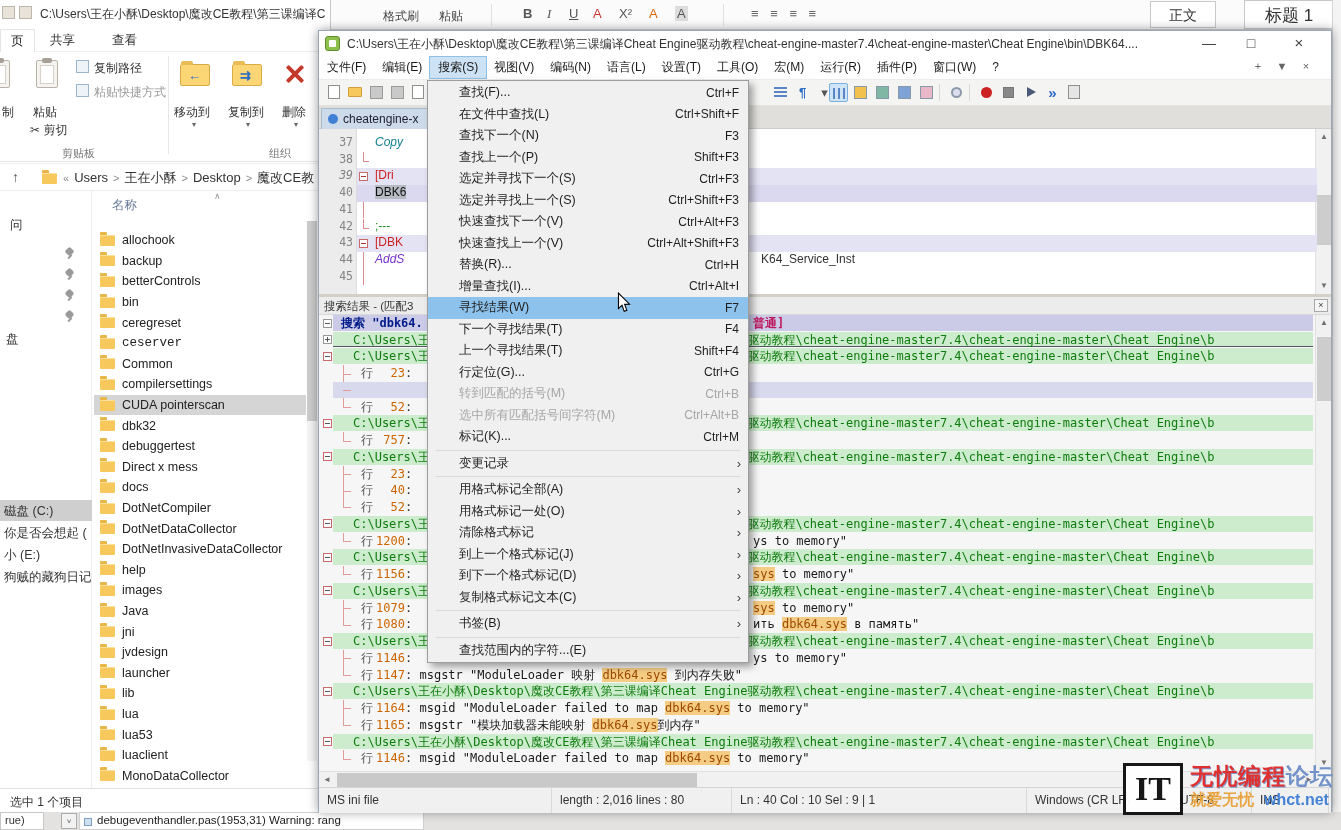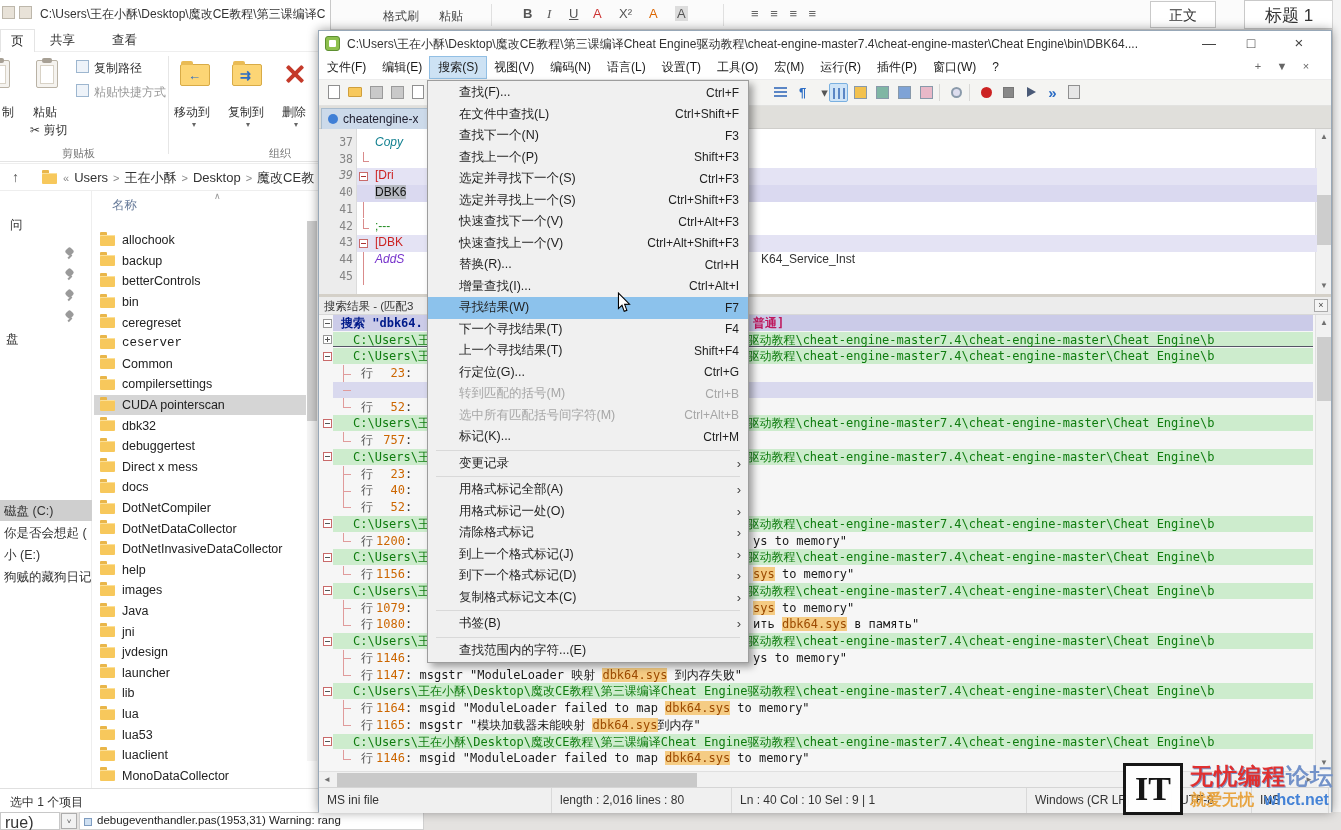--- a/index.html
+++ b/index.html
@@ -60,21 +60,21 @@
 .fico { width:15px; height:11px; background:#f7c85c; border-radius:1px; position:relative; margin-left:6px; box-shadow:inset 0 1px 0 #fbe09a; flex:none; }
 .fico::before { content:""; position:absolute; top:-3px; left:0; width:7px; height:3px; background:#e9b64a; border-radius:1px 1px 0 0; }
 .ex-row span { margin-left:7px; color:#222; font-size:12.5px; white-space:nowrap; }
 .ex-scroll { position:absolute; right:13px; top:30px; width:10px; height:540px; background:#f5f5f5; }
 .ex-scroll .thumb { position:absolute; left:0; top:0; width:10px; height:200px; background:#cdcdcd; }
 .ex-status { position:absolute; left:0; top:788px; width:100%; height:24px; background:#fff; border-top:1px solid #e0e0e0; }
 .ex-status span { position:absolute; left:10px; top:5px; color:#333; font-size:12px; }
 
 
 .bottom-strip { position:absolute; left:0; top:812px; width:1341px; height:18px; background:#e4e2e0; z-index:3; }
-.bt-left { position:absolute; left:0; top:0; width:60px; height:18px; background:#fff; border:1px solid #c8c8c8; color:#333; font-size:16px; padding:1px 0 0 4px; }
+.bt-left { position:absolute; left:0; top:0; width:44px; height:18px; background:#fff; border:1px solid #c8c8c8; color:#333; font-size:11px; padding:1px 0 0 4px; }
 .bt-drop { position:absolute; left:61px; top:1px; width:16px; height:16px; background:#f2f2f2; border:1px solid #adadad; color:#555; font-size:8px; text-align:center; line-height:15px; }
 .bt-msg { position:absolute; left:79px; top:0; width:345px; height:18px; background:#fff; border:1px solid #d0d0d0; }
 .bt-msg .dot { position:absolute; left:4px; top:5px; width:8px; height:8px; background:#cfe0f2; border:1px solid #7e9cc0; }
 .bt-msg span { position:absolute; left:17px; top:1px; color:#222; font-size:11.5px; white-space:nowrap; }
 
 
 .npp { position:absolute; left:318px; top:30px; width:1014px; height:782px; background:#f0f0f0; border:1px solid #98a8b8; box-shadow:0 0 10px rgba(0,0,0,.4); z-index:5; }
 .npp-title { position:absolute; left:0; top:0; width:100%; height:26px; background:#fff; }
 .npp-ico { position:absolute; left:6px; top:5px; width:15px; height:15px; background:#8ec04e; border:1px solid #5d8f31; border-radius:3px; }
 .npp-ico::after { content:""; position:absolute; left:3px; top:3px; width:7px; height:7px; background:#fff; border-radius:1px; }

